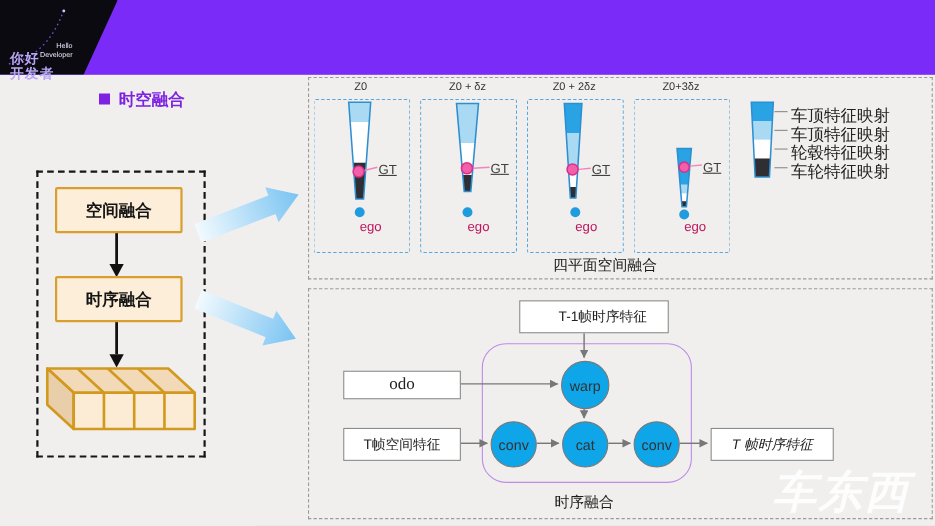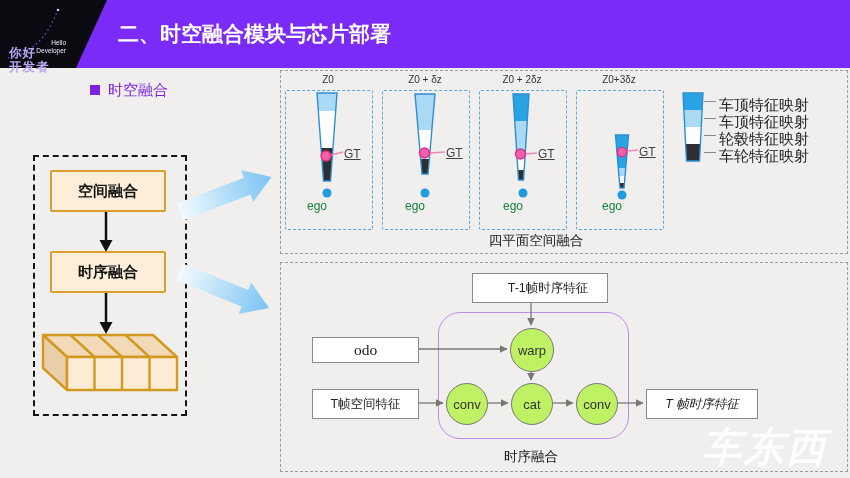--- a/index.html
+++ b/index.html
@@ -9,53 +9,52 @@
   
   #banner{left:0;top:0;width:850px;height:68px;background:#7b2bf8;z-index:2;}
   #badge{left:0;top:0;width:107px;height:68px;background:#0b0a10;z-index:3;
          clip-path:polygon(0 0,100% 0,71% 100%,0 100%);}
   #badge-cn{left:9px;top:6px;font-size:12.5px;font-weight:bold;line-height:14px;
             color:#b9a7f5;letter-spacing:1px;margin-top:40px;}
   #badge-en{left:14px;top:39px;width:52px;text-align:right;font-size:6.5px;line-height:8px;
             color:#efeaff;}
   #title{left:118px;top:0;height:68px;line-height:68px;font-size:21px;font-weight:bold;color:#fff;z-index:3;}
   
-  #section-label{left:44px;top:81px;font-size:15px;font-weight:normal;color:#7d22e2;z-index:4;padding-left:46px;}
+  #section-label{left:44px;top:81px;font-size:15px;font-weight:bold;color:#7d22e2;z-index:4;padding-left:46px;}
   #section-label .bullet{display:inline-block;width:10px;height:10px;background:#7d22e2;margin-right:8px;}
   
   .dash-black{border:2.5px dashed #161616;}
   .dash-gray{border:1.4px dashed #9a9a9a;}
   .dash-blue{border:1.5px dashed #55a7e0;border-radius:2px;}
   .z1{z-index:5;} .z2{z-index:6;} .z3{z-index:7;}
   
   .obox{background:#fceed8;border:2px solid #d99e2e;border-radius:2px;display:flex;
         align-items:center;justify-content:center;font-size:15px;font-weight:600;color:#141414;}
   .wbox{background:#fff;border:1.2px solid #8a8a8a;display:flex;align-items:center;
         justify-content:center;font-size:12.5px;color:#222;}
-  .node{background:#bef264;border:1.3px solid #787878;border-radius:50%;display:flex;
+  .node{background:#0ea5e9;border:1.3px solid #787878;border-radius:50%;display:flex;
         align-items:center;justify-content:center;font-size:13px;color:#333;}
   
   .plabel{font-size:10px;color:#333;text-align:center;}
   .gt{font-size:12px;color:#404040;text-decoration:underline;}
-  .ego{font-size:12px;color:#15803d;text-align:left;}
+  .ego{font-size:12px;color:#be185d;text-align:right;}
   .cap{font-size:13.5px;color:#1c1c1c;text-align:center;}
   .leg{font-size:15px;color:#222;white-space:nowrap;}
   #purple-box{border:1.6px solid #be8be8;border-radius:22px;}
   #odo-box{font-family:"Liberation Serif",serif;font-size:15.5px;}
   #watermark{left:702px;top:420px;font-size:40px;font-weight:bold;font-style:italic;
              color:rgba(255,255,255,0.85);letter-spacing:2px;z-index:4;}
   svg{position:absolute;left:0;top:0;pointer-events:none;}
 </style>
 </head>
 <body>
 
 <div id="stage">
 
   <div class="abs" id="banner"></div>
-  <div class="abs" id="title">二、时空融合模块与芯片部署</div>
   <div class="abs" id="badge"></div>
   <svg class="abs" width="107" height="68" style="z-index:4">
     <path d="M8,58 C30,54 48,38 58,9" fill="none" stroke="#6f52e0" stroke-width="1.2" stroke-dasharray="1.5,3"></path>
     <circle cx="58" cy="10" r="1.3" fill="#cfc3ff"></circle>
   </svg>
   <div class="abs" id="badge-cn" style="z-index:5">
     <div>你好</div>
     <div>开发者</div>
   </div>
   <div class="abs" id="badge-en" style="z-index:5">
@@ -90,21 +89,21 @@
   <div class="abs ego z3" style="left:307px;top:199px;width:40px;">ego</div>
   <div class="abs ego z3" style="left:405px;top:199px;width:40px;">ego</div>
   <div class="abs ego z3" style="left:503px;top:199px;width:40px;">ego</div>
   <div class="abs ego z3" style="left:602px;top:199px;width:40px;">ego</div>
 
   <div class="abs leg z3" style="left:719px;top:96px;">车顶特征映射</div>
   <div class="abs leg z3" style="left:719px;top:113px;">车顶特征映射</div>
   <div class="abs leg z3" style="left:719px;top:130px;">轮毂特征映射</div>
   <div class="abs leg z3" style="left:719px;top:147px;">车轮特征映射</div>
 
-  <div class="abs cap z3" style="left:456px;top:232px;width:160px;">四平面空间融合</div>
+  <div class="abs cap z3" style="left:470px;top:232px;width:160px;">四平面空间融合</div>
 
   <div class="abs dash-gray z1" style="left:280px;top:262px;width:566px;height:208px;"></div>
   <div class="abs z1" id="purple-box" style="left:438px;top:312px;width:189px;height:125px;"></div>
 
   <div class="abs wbox z3" style="left:472px;top:273px;width:118px;height:28px;padding-left:16px;">T-1帧时序特征</div>
   <div class="abs wbox z3" id="odo-box" style="left:312px;top:337px;width:105px;height:24px;">odo</div>
   <div class="abs wbox z3" style="left:312px;top:389px;width:105px;height:28px;">T帧空间特征</div>
   <div class="abs wbox z3" style="left:646px;top:389px;width:110px;height:28px;font-style:italic;">T 帧时序特征</div>
 
   <div class="abs node z3" style="left:510px;top:328px;width:42px;height:42px;">warp</div>

